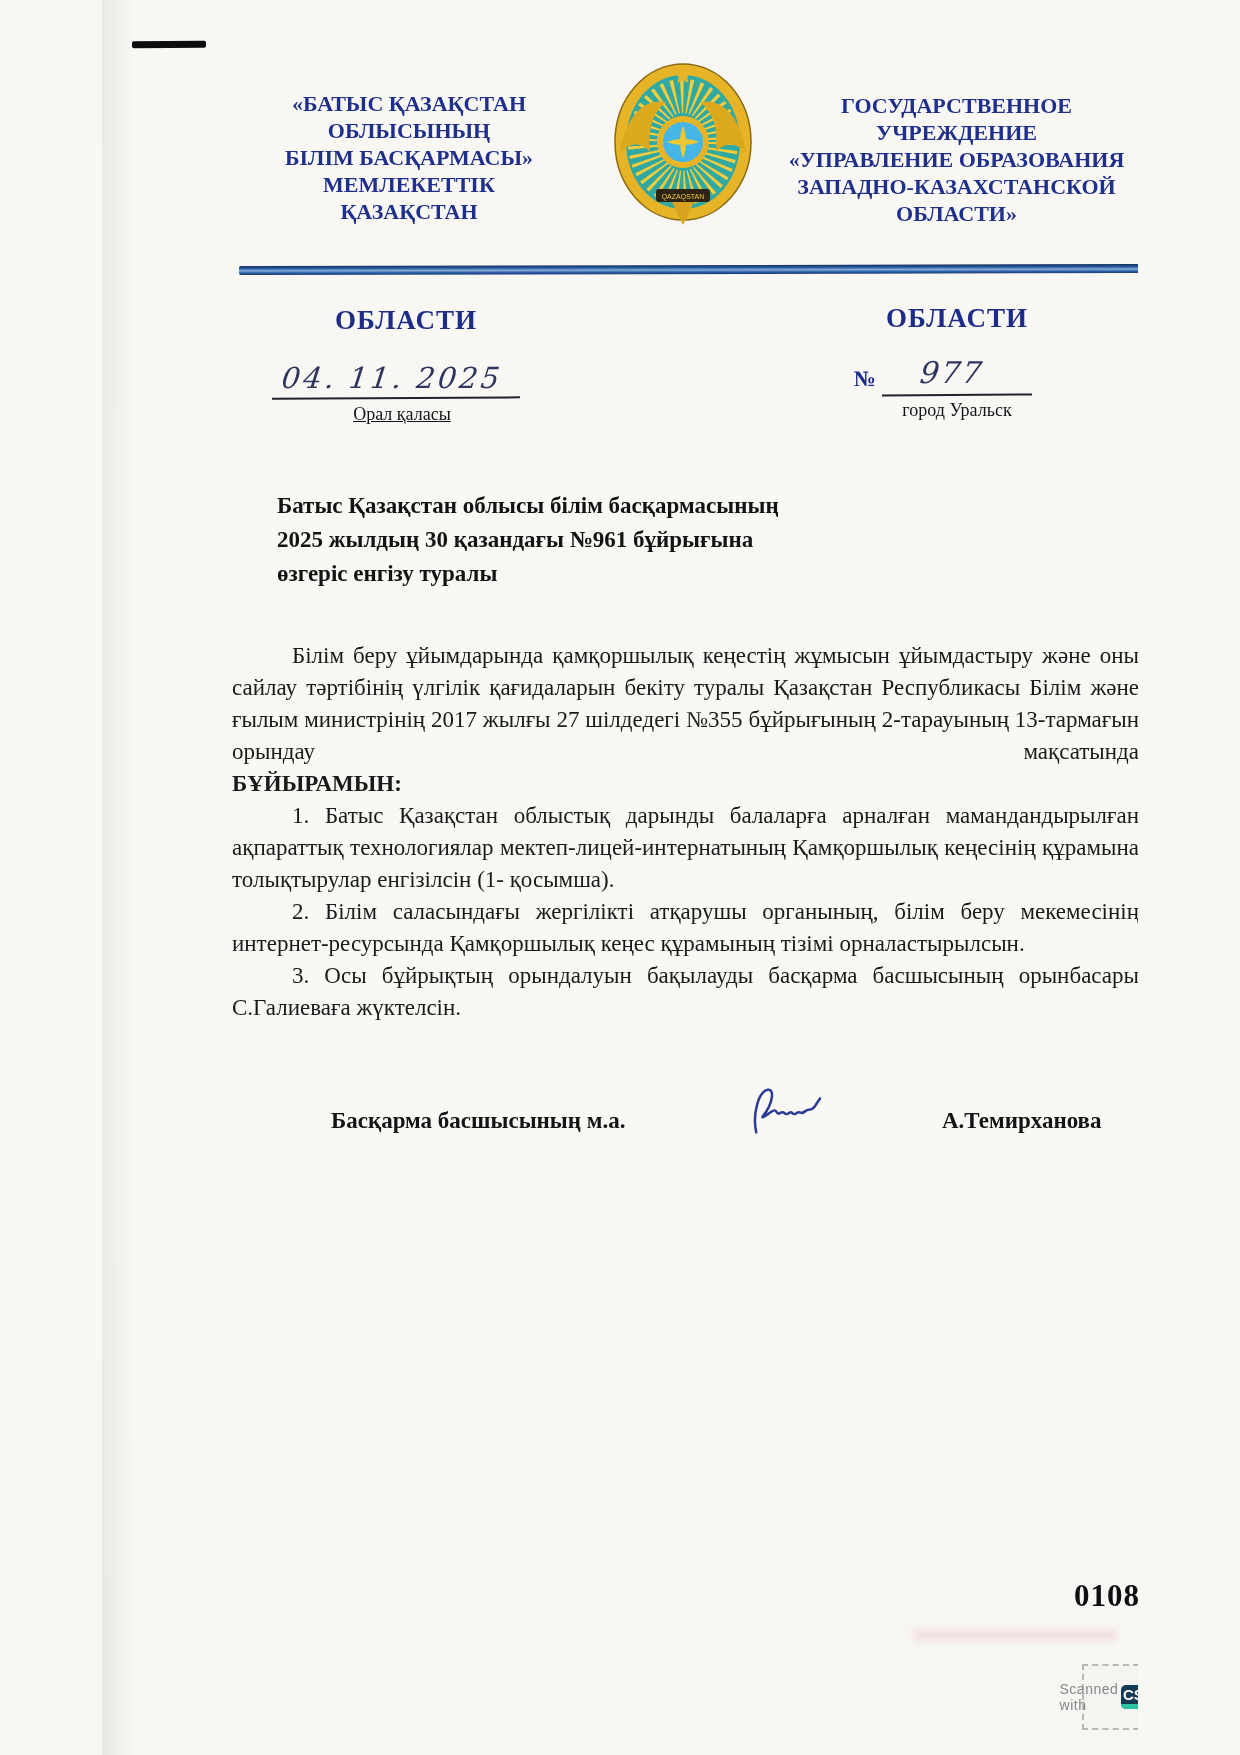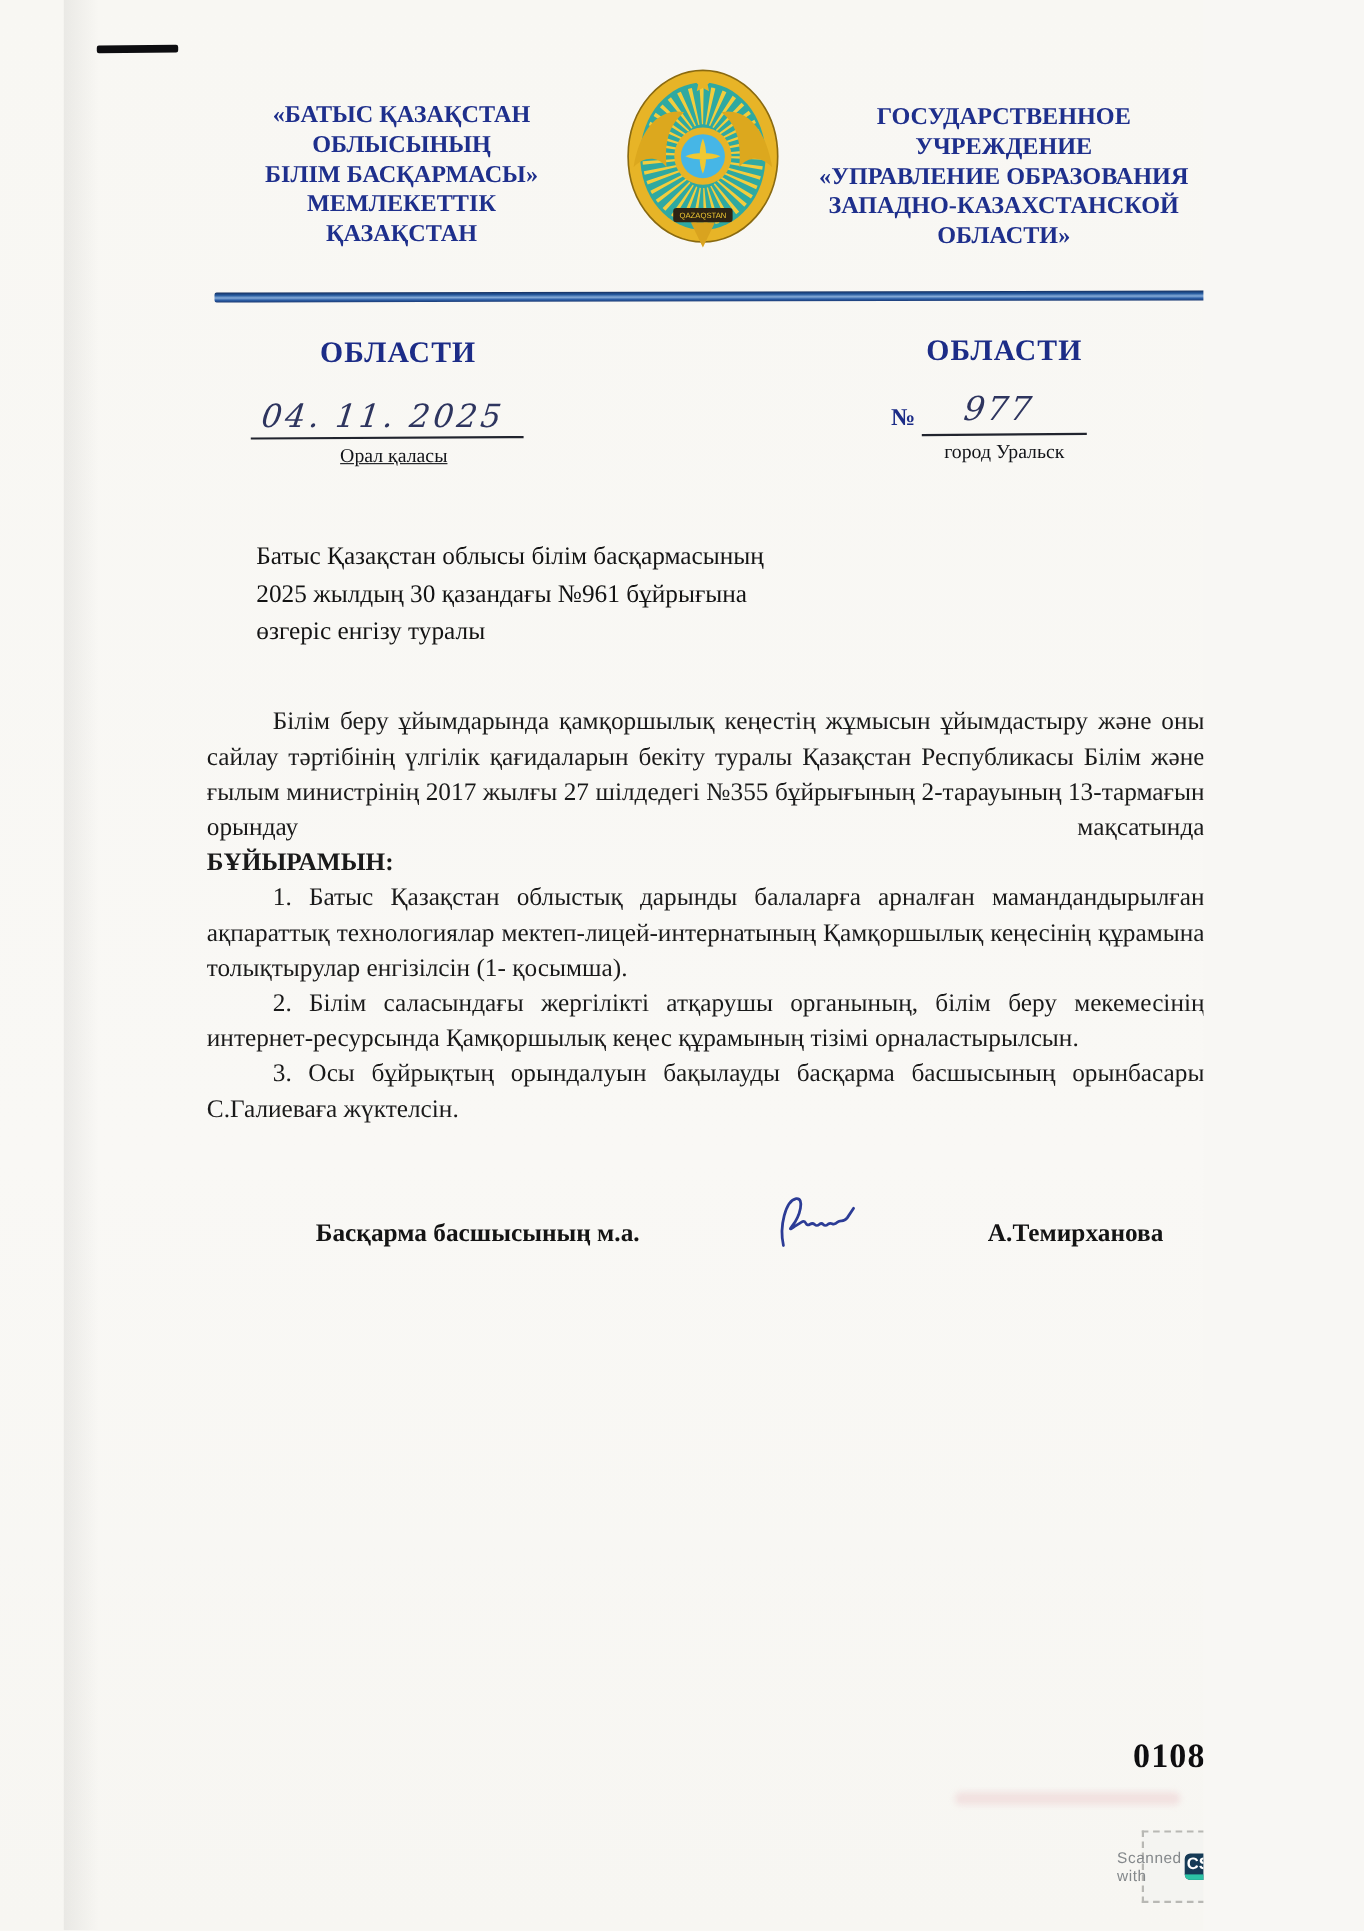--- a/index.html
+++ b/index.html
@@ -1,16 +1,16 @@
 <!DOCTYPE html>
 <html><head>
 <meta charset="utf-8">
 <style>
   html,body{margin:0;padding:0;background:#f8f7f4;}
-  .page{position:relative;width:1094px;height:1755px;background:linear-gradient(180deg,#f8f7f3 0%,#f9f8f5 60%,#f7f6f2 100%);overflow:hidden;font-family:"Liberation Serif",serif;}
+  .page{position:relative;width:1094px;height:1755px;background:linear-gradient(180deg,#f8f7f3 0%,#f9f8f5 60%,#f7f6f2 100%);overflow:hidden;font-family:"Liberation Serif",serif;margin-left:44px;}
   .scan-shadow-left{position:absolute;left:58px;top:0;width:32px;height:100%;background:linear-gradient(to right,rgba(70,70,70,.08),rgba(70,70,70,0));}
   .artifact-bar{position:absolute;left:88px;top:41px;width:74px;height:7px;background:#0d0d10;border-radius:2px;transform:rotate(-.5deg);}
   
   .org{position:absolute;text-align:center;color:#1e2f8c;font-weight:bold;font-size:22px;line-height:27px;}
   .org-left{left:205px;top:90px;width:320px;}
   .org-right{left:730px;top:92px;width:365px;}
   .org div{white-space:nowrap;}
   .emblem{position:absolute;left:568px;top:58px;width:142px;height:170px;}
   .rule{position:absolute;left:195px;top:265px;width:942px;height:9px;border-radius:2px;transform:rotate(-.12deg);background:linear-gradient(180deg,#16305f 0%,#24589c 28%,#85abd8 55%,#2c5ea6 78%,#1b3a74 100%);}
   
@@ -21,21 +21,21 @@
   .date-hw{position:absolute;left:238px;top:361px;width:240px;font-size:29px;letter-spacing:3px;}
   .num-hw{position:absolute;left:858px;top:355px;width:100px;text-align:center;font-size:30px;letter-spacing:2px;}
   .uline{position:absolute;height:0;border-bottom:2px solid #21242e;}
   .uline-left{left:228px;top:397px;width:248px;transform:rotate(-.3deg);}
   .uline-right{left:838px;top:394px;width:150px;transform:rotate(-.4deg);}
   .num-label{position:absolute;left:810px;top:366px;font-size:22px;font-weight:bold;color:#1c2c87;}
   .place{position:absolute;font-size:18px;color:#121419;text-align:center;}
   .place-kk{left:238px;top:404px;width:240px;text-decoration:underline;}
   .place-ru{left:822px;top:400px;width:182px;}
   
-  .subject{position:absolute;left:233px;top:489px;font-weight:normal;font-size:23px;line-height:34px;color:#131313;}
+  .subject{position:absolute;left:233px;top:489px;font-weight:bold;font-size:23px;line-height:34px;color:#131313;}
   .body-block{position:absolute;left:188px;top:640px;width:907px;font-size:23px;line-height:32px;color:#1a1a1a;text-align:justify;}
   .body-block p{margin:0;text-indent:60px;}
   .body-block p.intro{text-align-last:justify;}
   .body-block p.resolve{text-indent:0;font-weight:bold;text-align:left;}
   
   .sig-label{position:absolute;left:287px;top:1108px;font-size:23px;font-weight:bold;color:#141414;}
   .sig-name{position:absolute;left:898px;top:1108px;font-size:23px;font-weight:bold;color:#141414;}
   .sig-stroke{position:absolute;left:698px;top:1082px;width:98px;height:58px;}
   
   .page-code{position:absolute;left:1030px;top:1578px;font-size:31px;font-weight:bold;color:#0e0e10;letter-spacing:1px;}

